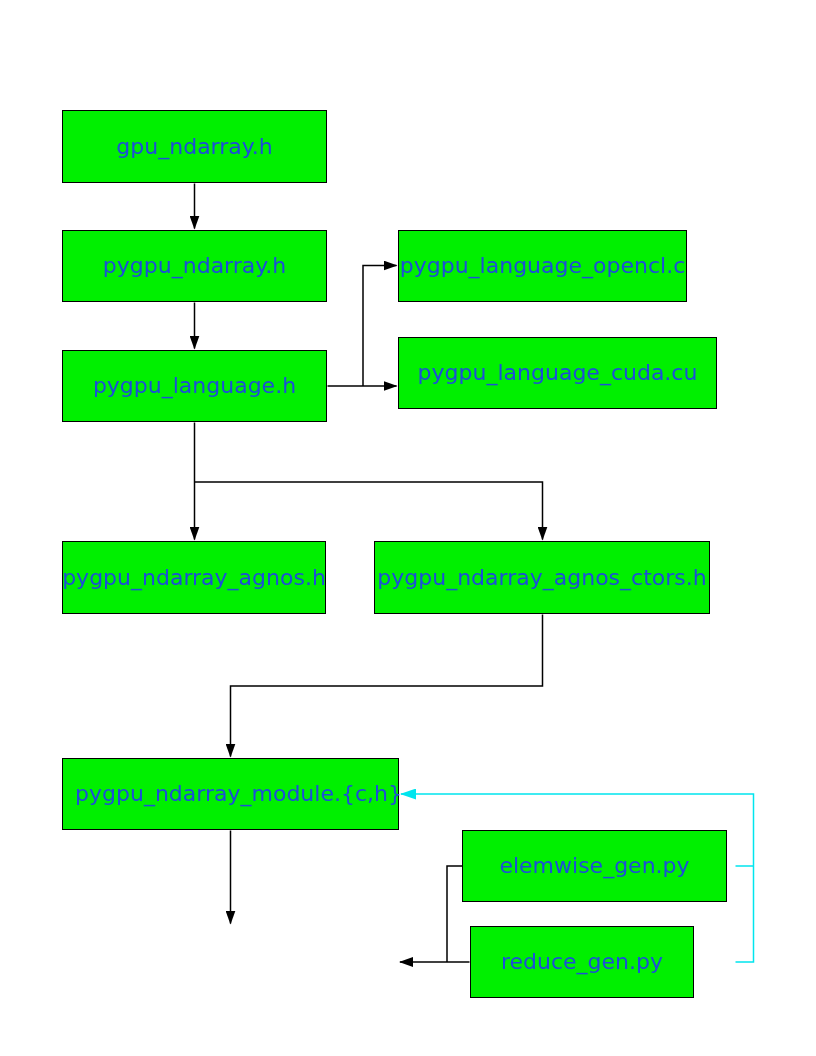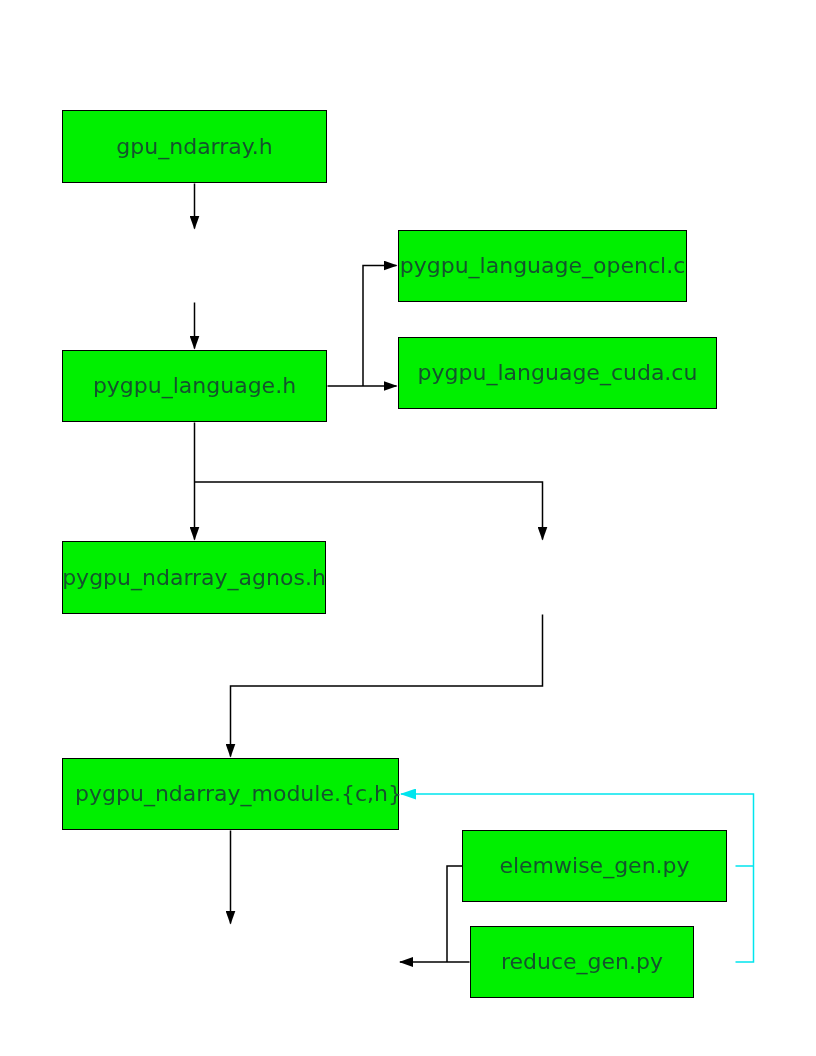--- a/index.html
+++ b/index.html
@@ -27,21 +27,21 @@
     box-sizing: border-box;
     background: #00f000;
     border: 1.5px solid #000000;
     display: flex;
     align-items: center;
     justify-content: center;
     text-align: center;
   }
   .node span {
     font-size: 22px;
-    color: #14532d;
+    color: #1d4ed8;
     white-space: nowrap;
     line-height: 1;
   }
 </style>
 </head>
 <body>
 
 <div id="canvas">
 
   <svg id="edges" viewBox="0 0 816 1056" xmlns="http://www.w3.org/2000/svg">
@@ -76,37 +76,43 @@
 
     <path d="M735.5 866 L753.5 866" stroke="#00e5ee" stroke-width="1.5" fill="none"></path>
 
     <path d="M735.5 962 L753.5 962 L753.5 794 L401 794" stroke="#00e5ee" stroke-width="1.5" fill="none" marker-end="url(#arrow-cyan)"></path>
   </svg>
 
   <div class="node" style="left:62px; top:110px; width:265px; height:73px;">
     <span>gpu_ndarray.h</span>
   </div>
 
+  <div class="node" style="left:62px; top:230px; width:265px; height:72px;">
+    <span>pygpu_ndarray.h</span>
+  </div>
 
   <div class="node" style="left:398px; top:230px; width:289px; height:72px;">
     <span>pygpu_language_opencl.c</span>
   </div>
 
   <div class="node" style="left:62px; top:350px; width:265px; height:72px;">
     <span>pygpu_language.h</span>
   </div>
 
   <div class="node" style="left:398px; top:337px; width:319px; height:72px;">
     <span>pygpu_language_cuda.cu</span>
   </div>
 
   <div class="node" style="left:62px; top:541px; width:264px; height:73px;">
     <span>pygpu_ndarray_agnos.h</span>
   </div>
 
+  <div class="node" style="left:374px; top:541px; width:336px; height:73px;">
+    <span>pygpu_ndarray_agnos_ctors.h</span>
+  </div>
 
   <div class="node" style="left:62px; top:758px; width:337px; height:72px;padding-left:16px;">
     <span>pygpu_ndarray_module.{c,h}</span>
   </div>
 
   <div class="node" style="left:462px; top:830px; width:265px; height:72px;">
     <span>elemwise_gen.py</span>
   </div>
 
   <div class="node" style="left:470px; top:926px; width:224px; height:72px;">

